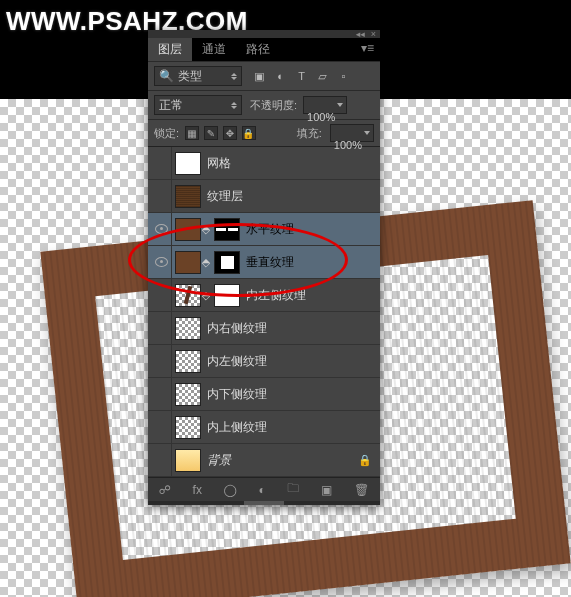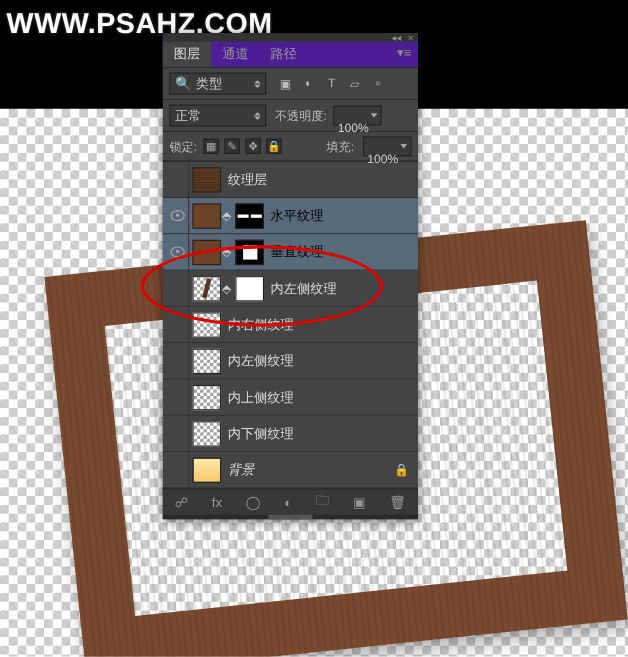--- a/index.html
+++ b/index.html
@@ -10,21 +10,21 @@
   background-image: linear-gradient(45deg,#ccc 25%,transparent 25%),linear-gradient(-45deg,#ccc 25%,transparent 25%),linear-gradient(45deg,transparent 75%,#ccc 75%),linear-gradient(-45deg,transparent 75%,#ccc 75%);
   background-size: 16px 16px; background-position: 0 0,0 8px,8px -8px,-8px 0; background-color: #fff; }
 .frame-wrap { position: absolute; top: 225px; left: 58px; width: 495px; height: 365px; transform: rotate(-6deg); }
 .wood-frame { width: 100%; height: 100%; border: 50px solid #7a4a30; box-shadow: 2px 8px 15px rgba(0,0,0,0.3);
   background-image: linear-gradient(90deg, rgba(0,0,0,0.05) 0 1px, transparent 1px 3px); }
 .wood-frame::before { content:""; position:absolute; inset:0; border: 50px solid transparent;
   background: repeating-linear-gradient(90deg,rgba(0,0,0,0.08) 0 2px,transparent 2px 6px); mix-blend-mode: multiply; pointer-events:none;}
 .panel { position: absolute; top: 30px; left: 148px; width: 232px; background: #444; box-shadow: 0 2px 10px rgba(0,0,0,0.6); font-size: 12px; color: #ccc; }
 .panel-header { height: 8px; background: #323232; display:flex; justify-content:flex-end; align-items:center; gap:6px; padding-right:4px;}
 .panel-header span { color:#888; font-size:9px; cursor:pointer;}
-.tabs { display: flex; background: #4c1d95; }
+.tabs { display: flex; background: #000000; }
 .tab { padding: 3px 10px; font-size: 12px; color: #999; cursor:pointer; }
 .tab.active { background: #444; color: #ddd; }
 .filter-row { display:flex; align-items:center; gap:6px; padding: 4px 6px; border-top:1px solid #2a2a2a;}
 .dropdown { display:flex; align-items:center; background:#3a3a3a; border:1px solid #222; height:20px; padding:0 4px; gap:4px;}
 .dropdown.kind { width: 88px; }
 .dropdown .tri-split{ display:flex;flex-direction:column;gap:1px;margin-left:auto;}
 .dropdown .tri-split span{width:0;height:0;border-left:3px solid transparent;border-right:3px solid transparent;}
 .dropdown .tri-split span:first-child{border-bottom:3px solid #aaa;}
 .dropdown .tri-split span:last-child{border-top:3px solid #aaa;}
 .icon-row { display:flex; gap:6px; margin-left:4px;}
@@ -132,20 +132,25 @@
     <span class="fill-label">填充:</span>
     <div class="pct-box">
       <span class="v">100%</span>
       <span style="width:0;height:0;border-left:3px solid transparent;border-right:3px solid transparent;border-top:4px solid #aaa;"></span>
     </div>
   </div>
 
   <div class="layers" id="layers-list">
       <div class="layer">
         <div class="vis off"></div>
+        <div class="thumb white"></div>
+        <span class="layer-name">网格</span>
+      </div>
+      <div class="layer">
+        <div class="vis off"></div>
         <div class="thumb texture"></div>
         <span class="layer-name">纹理层</span>
       </div>
       <div class="layer selected">
         <div class="vis">
           <div class="eye"></div>
         </div>
         <div class="thumb brown"></div>
         <div class="link">⬘</div>
         <div class="thumb black">
@@ -180,26 +185,26 @@
         <span class="layer-name">内右侧纹理</span>
       </div>
       <div class="layer">
         <div class="vis off"></div>
         <div class="thumb checker"></div>
         <span class="layer-name">内左侧纹理</span>
       </div>
       <div class="layer">
         <div class="vis off"></div>
         <div class="thumb checker"></div>
+        <span class="layer-name">内下侧纹理</span>
+      </div>
+      <div class="layer">
+        <div class="vis off"></div>
+        <div class="thumb checker"></div>
         <span class="layer-name">内上侧纹理</span>
-      </div>
-      <div class="layer">
-        <div class="vis off"></div>
-        <div class="thumb checker"></div>
-        <span class="layer-name">内下侧纹理</span>
       </div>
       <div class="layer">
         <div class="vis off"></div>
         <div class="thumb gradient"></div>
         <span class="layer-name" style="font-style: italic;">背景</span>
         <span class="lock-badge">🔒</span>
       </div>
     </div>
 
   <div class="bottom-bar">

